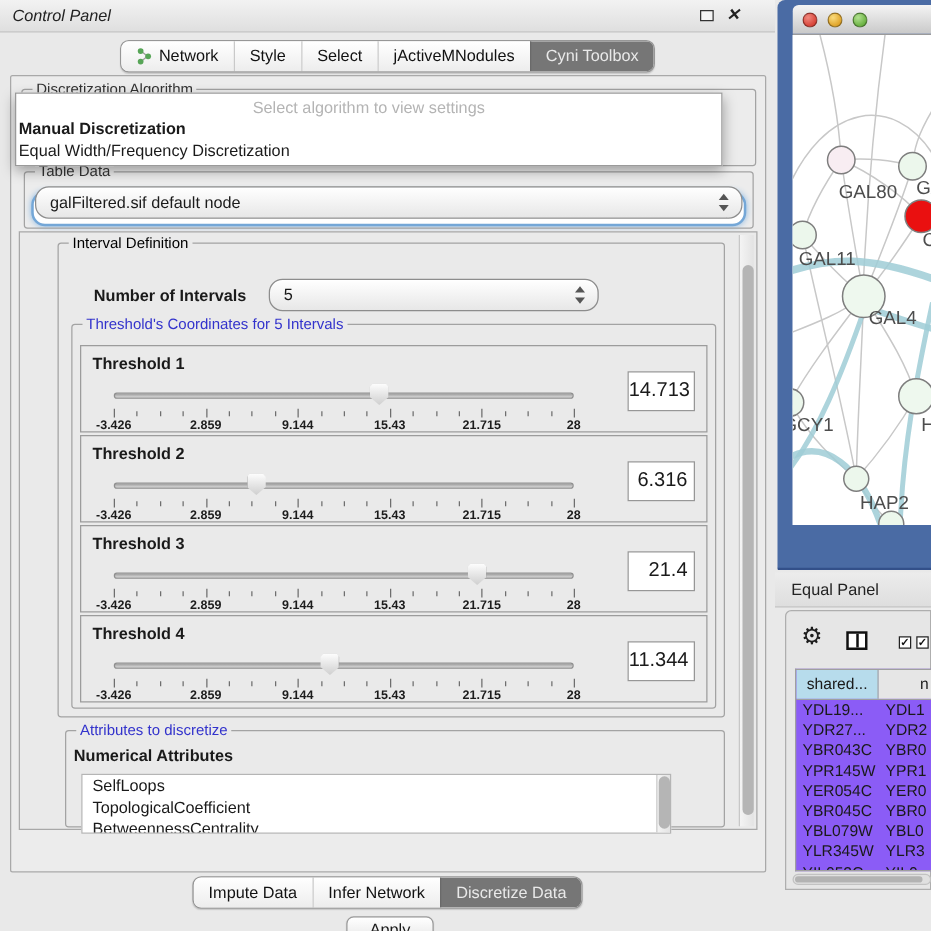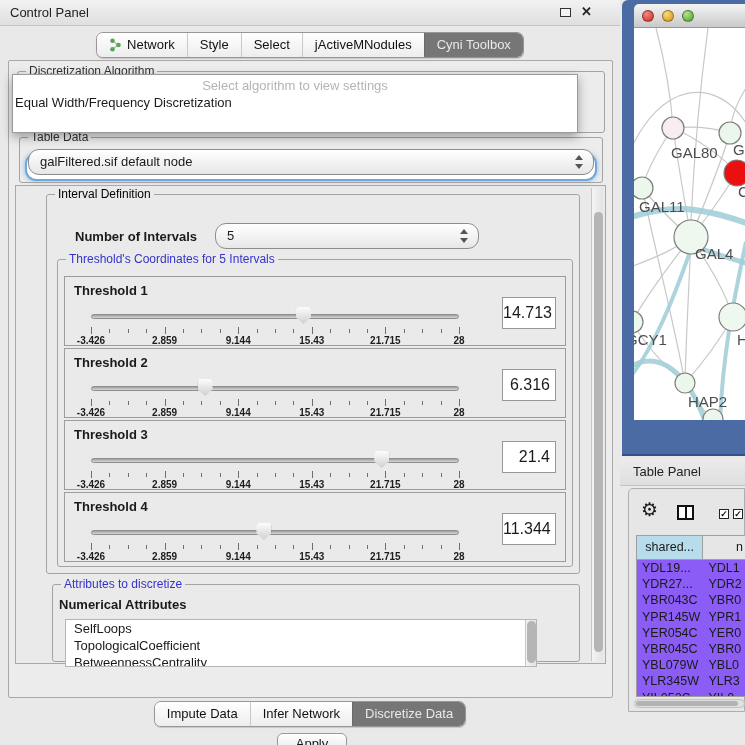--- a/index.html
+++ b/index.html
@@ -2,21 +2,21 @@
 <html><head>
 <meta charset="utf-8">
 <style>
   * { margin:0; padding:0; box-sizing:border-box; }
   html,body { width:745px; height:745px; }
   body { font-family:"Liberation Sans", sans-serif; background:#e9e9e9; position:relative; overflow:hidden; color:#1a1a1a; }
   .abs { position:absolute; }
 
   
   #cp { left:0; top:0; width:620px; height:745px; background:#e9e9e9; }
-  #cp-header { left:0; top:0; width:620px; height:26px; background:linear-gradient(#f2f2f2,#dfdfdf); border-bottom:1px solid #c4c4c4; }
+  #cp-header { left:0; top:0; width:620px; height:26px; background:linear-gradient(#f2f2f2,#dfdfdf); border-bottom:1px solid #c4c4c4;font-style:italic; }
   #cp-title { left:10px; top:5px; font-size:13px; color:#222; }
   #float-icon { left:560px; top:8px; width:11px; height:9px; border:1.5px solid #333; background:#f4f4f4; }
   #close-icon { left:581px; top:4px; font-size:13px; font-weight:bold; color:#222; }
 
   
   .tabgroup { display:flex; border:1px solid #979797; border-radius:7px; overflow:hidden; background:#fdfdfd; box-shadow:0 1px 1px rgba(0,0,0,.15); }
   .tab { font-size:13px; padding:4px 12px 5px 12px; border-left:1px solid #c9c9c9; color:#111; display:flex; align-items:center; gap:5px; white-space:nowrap; background:linear-gradient(#ffffff,#ededed); }
   .tab:first-child { border-left:none; }
   .tab.sel { background:#767676; color:#e9e9e9; border-left-color:#6a6a6a; }
   .tab.sel + .tab { border-left-color:#6a6a6a; }
@@ -410,21 +410,21 @@
         <circle cx="99" cy="289" r="14" fill="#eef8ee" stroke="#7e7e7e" stroke-width="1.2"></circle>
         <text x="103" y="317" font-size="15" fill="#4d4d4d" font-family="&quot;Liberation Sans&quot;, sans-serif">H</text>
         <circle cx="51" cy="355" r="10" fill="#ecf7ec" stroke="#7e7e7e" stroke-width="1.2"></circle>
         <text x="54" y="379" font-size="15" fill="#4d4d4d" font-family="&quot;Liberation Sans&quot;, sans-serif">HAP2</text>
         <circle cx="79" cy="391" r="10" fill="#ecf7ec" stroke="#7e7e7e" stroke-width="1.2"></circle>
       </svg>
   </div>
 </div>
 
 <div id="tp-bar" class="abs">
-  <div id="tp-title" class="abs">Table Panel</div>
+  <div id="tp-title" class="abs">Equal Panel</div>
 </div>
 
 <div id="tablewin" class="abs">
   <div id="tp-toolbar" class="abs">
     <div id="gear-icon" class="abs">⚙</div>
     <div id="split-icon" class="abs"></div>
     <div id="cbx1" class="cbx">✓</div>
     <div id="cbx2" class="cbx">✓</div>
   </div>
   <div id="grid">
@@ -471,14 +471,15 @@
         </div>
       </div>
   </div>
   <div id="hscroll">
       <div id="hthumb"></div>
     </div>
 </div>
 
 <div id="popup" class="abs">
   <div class="prompt">Select algorithm to view settings</div>
+  <div class="opt bold">Manual Discretization</div>
   <div class="opt">Equal Width/Frequency Discretization</div>
 </div>
 
 </body></html>

